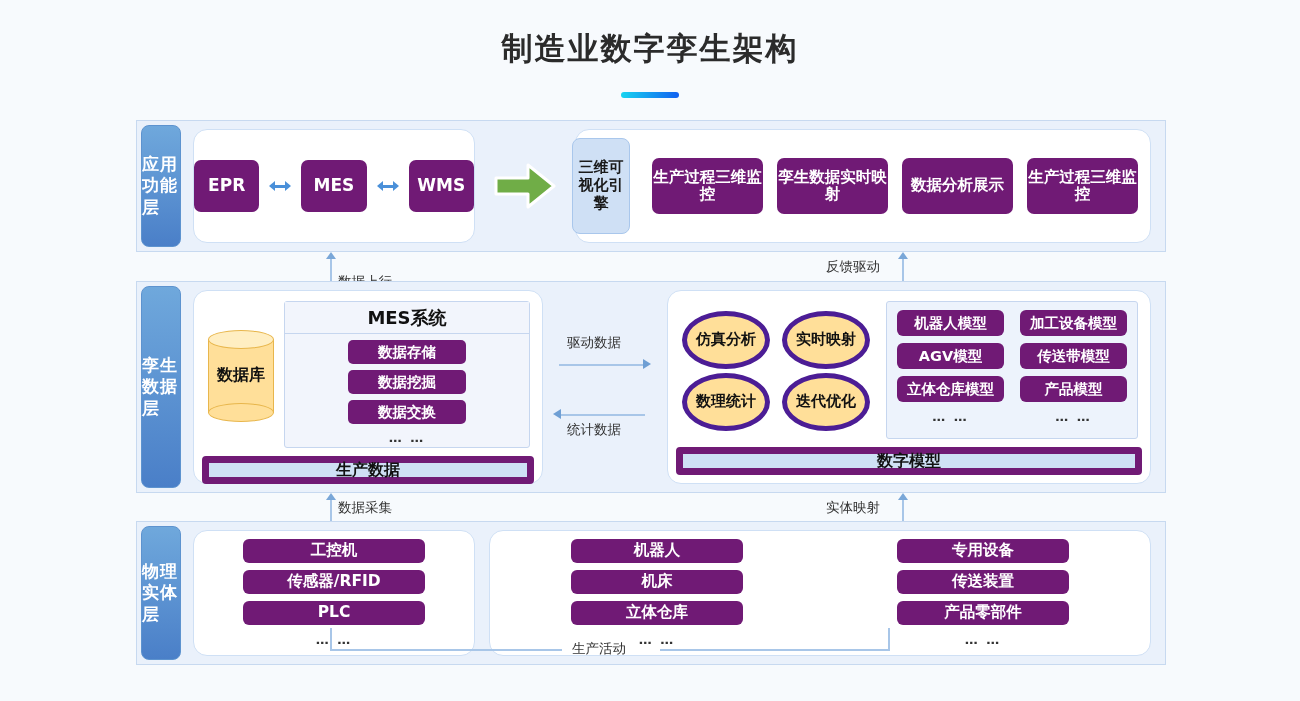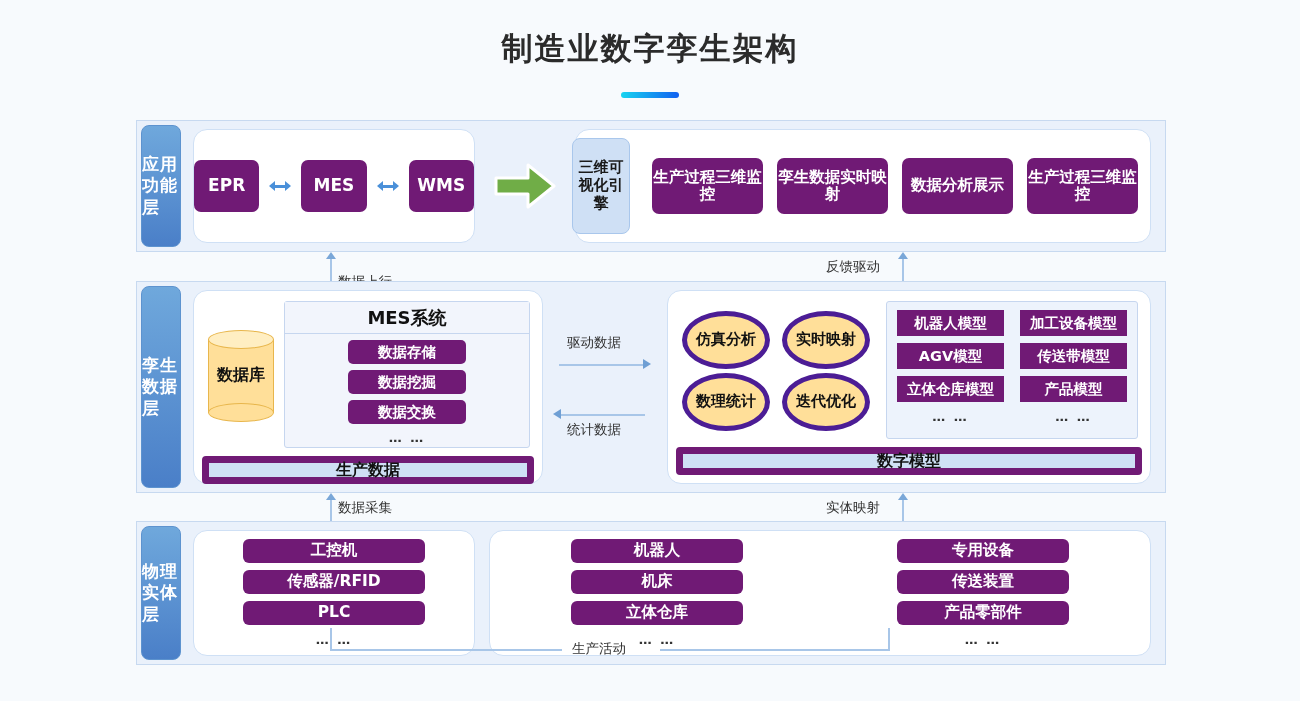--- a/index.html
+++ b/index.html
@@ -140,21 +140,21 @@
     display: flex; align-items: center; justify-content: center; text-align: center;
     font-size: 15px; font-weight: bold; color: #111; line-height: 1.15;
   }
 
   .model-card {
     flex: 1; align-self: stretch; margin: 2px 2px 4px 2px;
     background: #edf3fc; border: 1px solid #c6d6ef; border-radius: 3px;
     display: flex; padding: 8px 10px; gap: 16px;
   }
   .model-col { flex: 1; display: flex; flex-direction: column; align-items: center; gap: 7px; }
-  .model-item { width: 100%; height: 26px; font-size: 14.5px; border-radius: 0; }
+  .model-item { width: 100%; height: 26px; font-size: 14.5px; border-radius: 6px; }
 
   
   #layer3 { left: 136px; top: 521px; width: 1030px; height: 144px; }
   .l3-left { width: 282px; display: flex; flex-direction: column; align-items: center; justify-content: center; gap: 7px; padding: 8px 0; }
   .l3-item { width: 182px; height: 26px; font-size: 15.5px; border-radius: 6px; }
   .l3-right { flex: 1; display: flex; padding: 8px 22px; gap: 36px; }
   .l3-col { flex: 1; display: flex; flex-direction: column; align-items: center; gap: 7px; }
   .l3-col .l3-item { width: 100%; max-width: 172px; }
 
   

